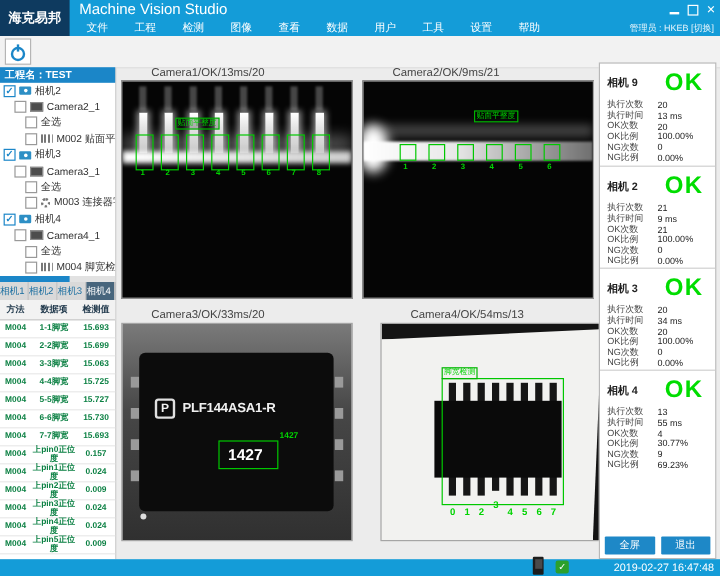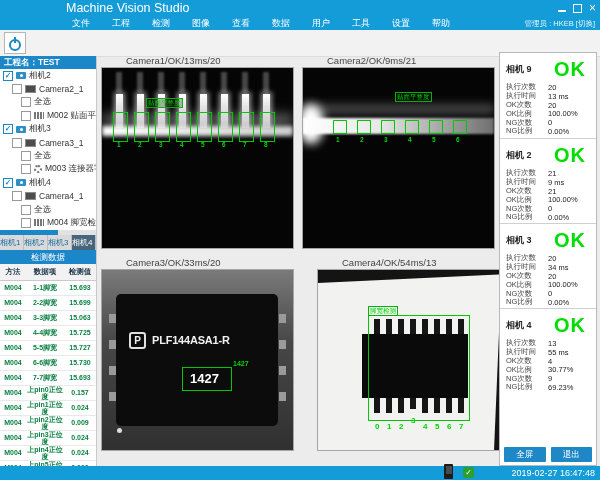--- a/index.html
+++ b/index.html
@@ -95,20 +95,21 @@
   .phone-icon::after{content:"";position:absolute;left:1.5px;top:2px;width:6px;height:8px;background:#4a4a4a;}
   .cal-icon{position:absolute;right:126px;bottom:2px;width:11px;height:11px;background:#2ca02c;border-radius:2px;color:#fff;font-size:8px;line-height:11px;text-align:center;}
   .timestamp{position:absolute;right:5px;bottom:2px;color:#fff;font-size:9px;}
 </style>
 </head>
 <body>
 
 <div class="app">
 
   <div class="titlebar">
+    <div class="logo">海克易邦</div>
     <div class="app-title">Machine Vision Studio</div>
     <div class="win-controls">
       <span>
           <i class="minbar"></i>
         </span>
       <span>
           <i class="maxbox"></i>
         </span>
       <span class="closex">×</span>
     </div>
@@ -198,21 +199,20 @@
     </div>
     <div class="tree-hscroll">
         <div class="thumb"></div>
       </div>
     <div class="cam-tabs">
       <div class="tab">相机1</div>
       <div class="tab">相机2</div>
       <div class="tab">相机3</div>
       <div class="tab active">相机4</div>
     </div>
-    <div class="data-header">检测数据</div>
     <div class="thead">
       <span class="th c1">方法</span>
       <span class="th c2">数据项</span>
       <span class="th c3">检测值</span>
     </div>
     <div>
       <div class="tr">
           <span class="td c1">M004</span>
           <span class="td c2">1-1脚宽</span>
           <span class="td c3">15.693</span>

